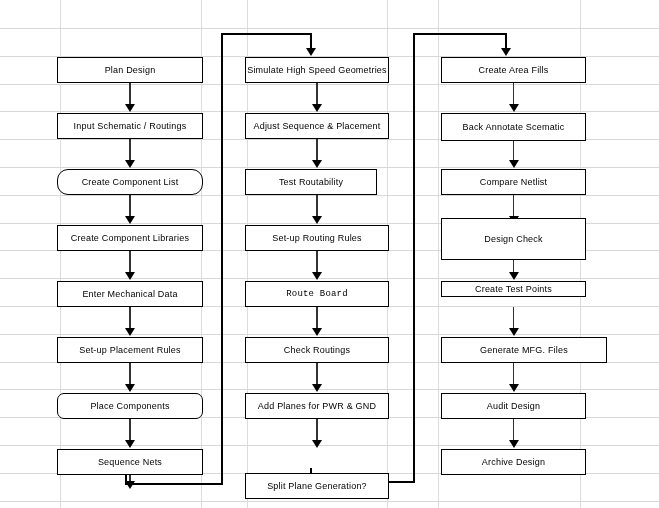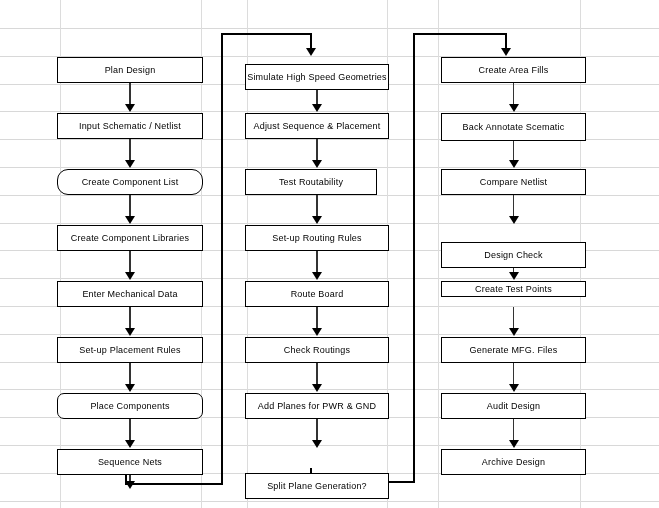--- a/index.html
+++ b/index.html
@@ -89,81 +89,81 @@
     <div class="conn-v thick" style="left:413px;top:33px;height:449px;"></div>
     <div class="conn-h thick" style="left:413px;top:33px;width:93px;"></div>
     <div class="conn-v thick" style="left:505px;top:33px;height:18px;"></div>
     <div class="arrow" style="left:501px;top:48px;"></div>
   </div>
 
   <div id="nodes">
       <div class="node" style="left: 57px; top: 57px; width: 146px; height: 26px;">Plan Design</div>
       <div class="conn-v" style="left: 129.3px; top: 83px; height: 22px;"></div>
       <div class="arrow" style="left: 125px; top: 104px;"></div>
-      <div class="node" style="left: 57px; top: 113px; width: 146px; height: 26px;">Input Schematic / Netlist</div>
+      <div class="node" style="left: 57px; top: 113px; width: 146px; height: 26px;">Input Schematic / Routings</div>
       <div class="conn-v" style="left: 129.3px; top: 139px; height: 22px;"></div>
       <div class="arrow" style="left: 125px; top: 160px;"></div>
       <div class="node" style="left: 57px; top: 169px; width: 146px; height: 26px; border-radius: 11px;">Create Component List</div>
       <div class="conn-v" style="left: 129.3px; top: 195px; height: 22px;"></div>
       <div class="arrow" style="left: 125px; top: 216px;"></div>
       <div class="node" style="left: 57px; top: 225px; width: 146px; height: 26px;">Create Component Libraries</div>
       <div class="conn-v" style="left: 129.3px; top: 251px; height: 22px;"></div>
       <div class="arrow" style="left: 125px; top: 272px;"></div>
       <div class="node" style="left: 57px; top: 281px; width: 146px; height: 26px;">Enter Mechanical Data</div>
       <div class="conn-v" style="left: 129.3px; top: 307px; height: 22px;"></div>
       <div class="arrow" style="left: 125px; top: 328px;"></div>
       <div class="node" style="left: 57px; top: 337px; width: 146px; height: 26px;">Set-up Placement Rules</div>
       <div class="conn-v" style="left: 129.3px; top: 363px; height: 22px;"></div>
       <div class="arrow" style="left: 125px; top: 384px;"></div>
       <div class="node" style="left: 57px; top: 393px; width: 146px; height: 26px; border-radius: 7px;">Place Components</div>
       <div class="conn-v" style="left: 129.3px; top: 419px; height: 22px;"></div>
       <div class="arrow" style="left: 125px; top: 440px;"></div>
       <div class="node" style="left: 57px; top: 449px; width: 146px; height: 26px;">Sequence Nets</div>
       <div class="conn-v" style="left: 129.3px; top: 475px; height: 12px;"></div>
       <div class="arrow" style="left: 125px; top: 481px;"></div>
-      <div class="node" style="left: 245px; top: 57px; width: 144px; height: 26px; margin-top: 7px;">Simulate High Speed Geometries</div>
+      <div class="node" style="left: 245px; top: 57px; width: 144px; height: 26px;">Simulate High Speed Geometries</div>
       <div class="conn-v" style="left: 316.3px; top: 83px; height: 22px;"></div>
       <div class="arrow" style="left: 312px; top: 104px;"></div>
       <div class="node" style="left: 245px; top: 113px; width: 144px; height: 26px;">Adjust Sequence &amp; Placement</div>
       <div class="conn-v" style="left: 316.3px; top: 139px; height: 22px;"></div>
       <div class="arrow" style="left: 312px; top: 160px;"></div>
       <div class="node" style="left: 245px; top: 169px; width: 132px; height: 26px;">Test Routability</div>
       <div class="conn-v" style="left: 316.3px; top: 195px; height: 22px;"></div>
       <div class="arrow" style="left: 312px; top: 216px;"></div>
       <div class="node" style="left: 245px; top: 225px; width: 144px; height: 26px;">Set-up Routing Rules</div>
       <div class="conn-v" style="left: 316.3px; top: 251px; height: 22px;"></div>
       <div class="arrow" style="left: 312px; top: 272px;"></div>
-      <div class="node" style="left: 245px; top: 281px; width: 144px; height: 26px;">Route Board</div>
+      <div class="node" style="left: 245px; top: 281px; width: 144px; height: 26px; font-family: Liberation Mono, monospace;">Route Board</div>
       <div class="conn-v" style="left: 316.3px; top: 307px; height: 22px;"></div>
       <div class="arrow" style="left: 312px; top: 328px;"></div>
       <div class="node" style="left: 245px; top: 337px; width: 144px; height: 26px;">Check Routings</div>
       <div class="conn-v" style="left: 316.3px; top: 363px; height: 22px;"></div>
       <div class="arrow" style="left: 312px; top: 384px;"></div>
       <div class="node" style="left: 245px; top: 393px; width: 144px; height: 26px;">Add Planes for PWR &amp; GND</div>
       <div class="conn-v" style="left: 316.3px; top: 419px; height: 22px;"></div>
       <div class="arrow" style="left: 312px; top: 440px;"></div>
       <div class="node" style="left: 245px; top: 449px; width: 144px; height: 26px; margin-top: 24px;">Split Plane Generation?</div>
       <div class="conn-v" style="left: 316.3px; top: 475px; height: 12px;"></div>
       <div class="arrow" style="left: 312px; top: 481px;"></div>
       <div class="node" style="left: 441px; top: 57px; width: 145px; height: 26px;">Create Area Fills</div>
       <div class="conn-v" style="left: 512.8px; top: 83px; height: 22px;"></div>
       <div class="arrow" style="left: 508.5px; top: 104px;"></div>
       <div class="node" style="left: 441px; top: 113px; width: 145px; height: 28px;">Back Annotate Scematic</div>
       <div class="conn-v" style="left: 512.8px; top: 139px; height: 22px;"></div>
       <div class="arrow" style="left: 508.5px; top: 160px;"></div>
       <div class="node" style="left: 441px; top: 169px; width: 145px; height: 26px;">Compare Netlist</div>
       <div class="conn-v" style="left: 512.8px; top: 195px; height: 22px;"></div>
       <div class="arrow" style="left: 508.5px; top: 216px;"></div>
-      <div class="node" style="left: 441px; top: 242px; width: 145px; height: 26px;">Design Check</div>
+      <div class="node" style="left: 441px; top: 218px; width: 145px; height: 42px;">Design Check</div>
       <div class="conn-v" style="left: 512.8px; top: 251px; height: 22px;"></div>
       <div class="arrow" style="left: 508.5px; top: 272px;"></div>
       <div class="node" style="left: 441px; top: 281px; width: 145px; height: 16px;">Create Test Points</div>
       <div class="conn-v" style="left: 512.8px; top: 307px; height: 22px;"></div>
       <div class="arrow" style="left: 508.5px; top: 328px;"></div>
-      <div class="node" style="left: 441px; top: 337px; width: 145px; height: 26px;">Generate MFG. Files</div>
+      <div class="node" style="left: 441px; top: 337px; width: 166px; height: 26px;">Generate MFG. Files</div>
       <div class="conn-v" style="left: 512.8px; top: 363px; height: 22px;"></div>
       <div class="arrow" style="left: 508.5px; top: 384px;"></div>
       <div class="node" style="left: 441px; top: 393px; width: 145px; height: 26px;">Audit Design</div>
       <div class="conn-v" style="left: 512.8px; top: 419px; height: 22px;"></div>
       <div class="arrow" style="left: 508.5px; top: 440px;"></div>
       <div class="node" style="left: 441px; top: 449px; width: 145px; height: 26px;">Archive Design</div>
     </div>
 
 </div>
 

